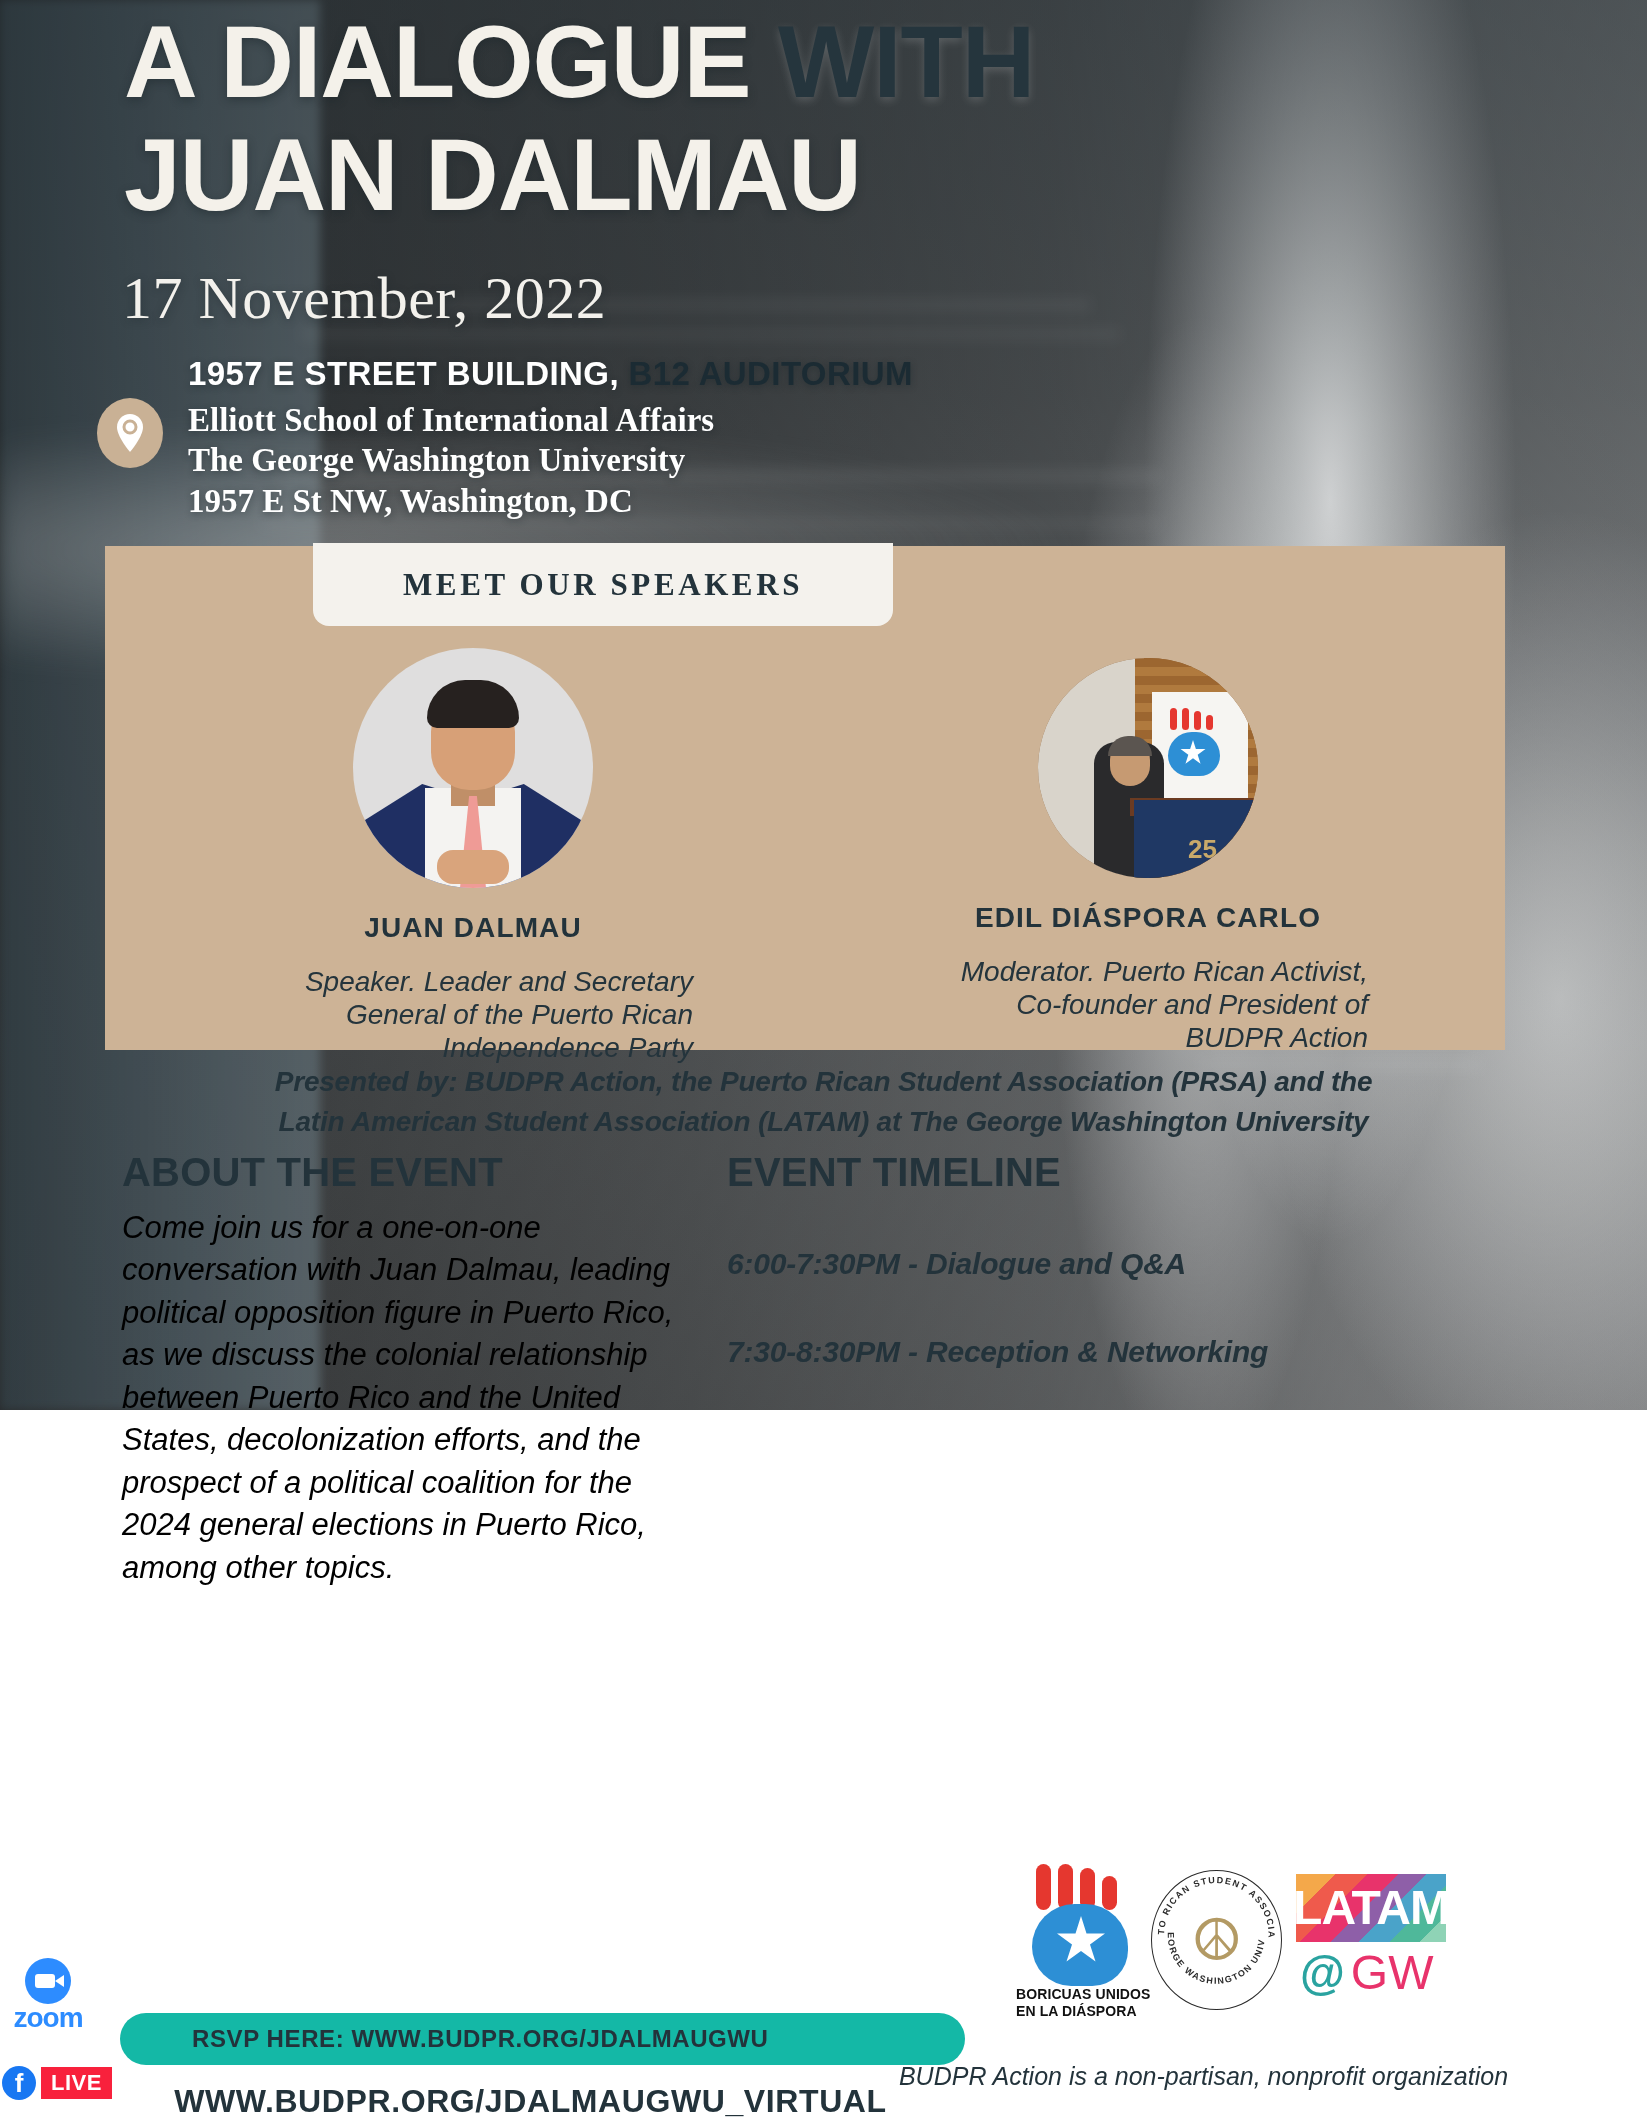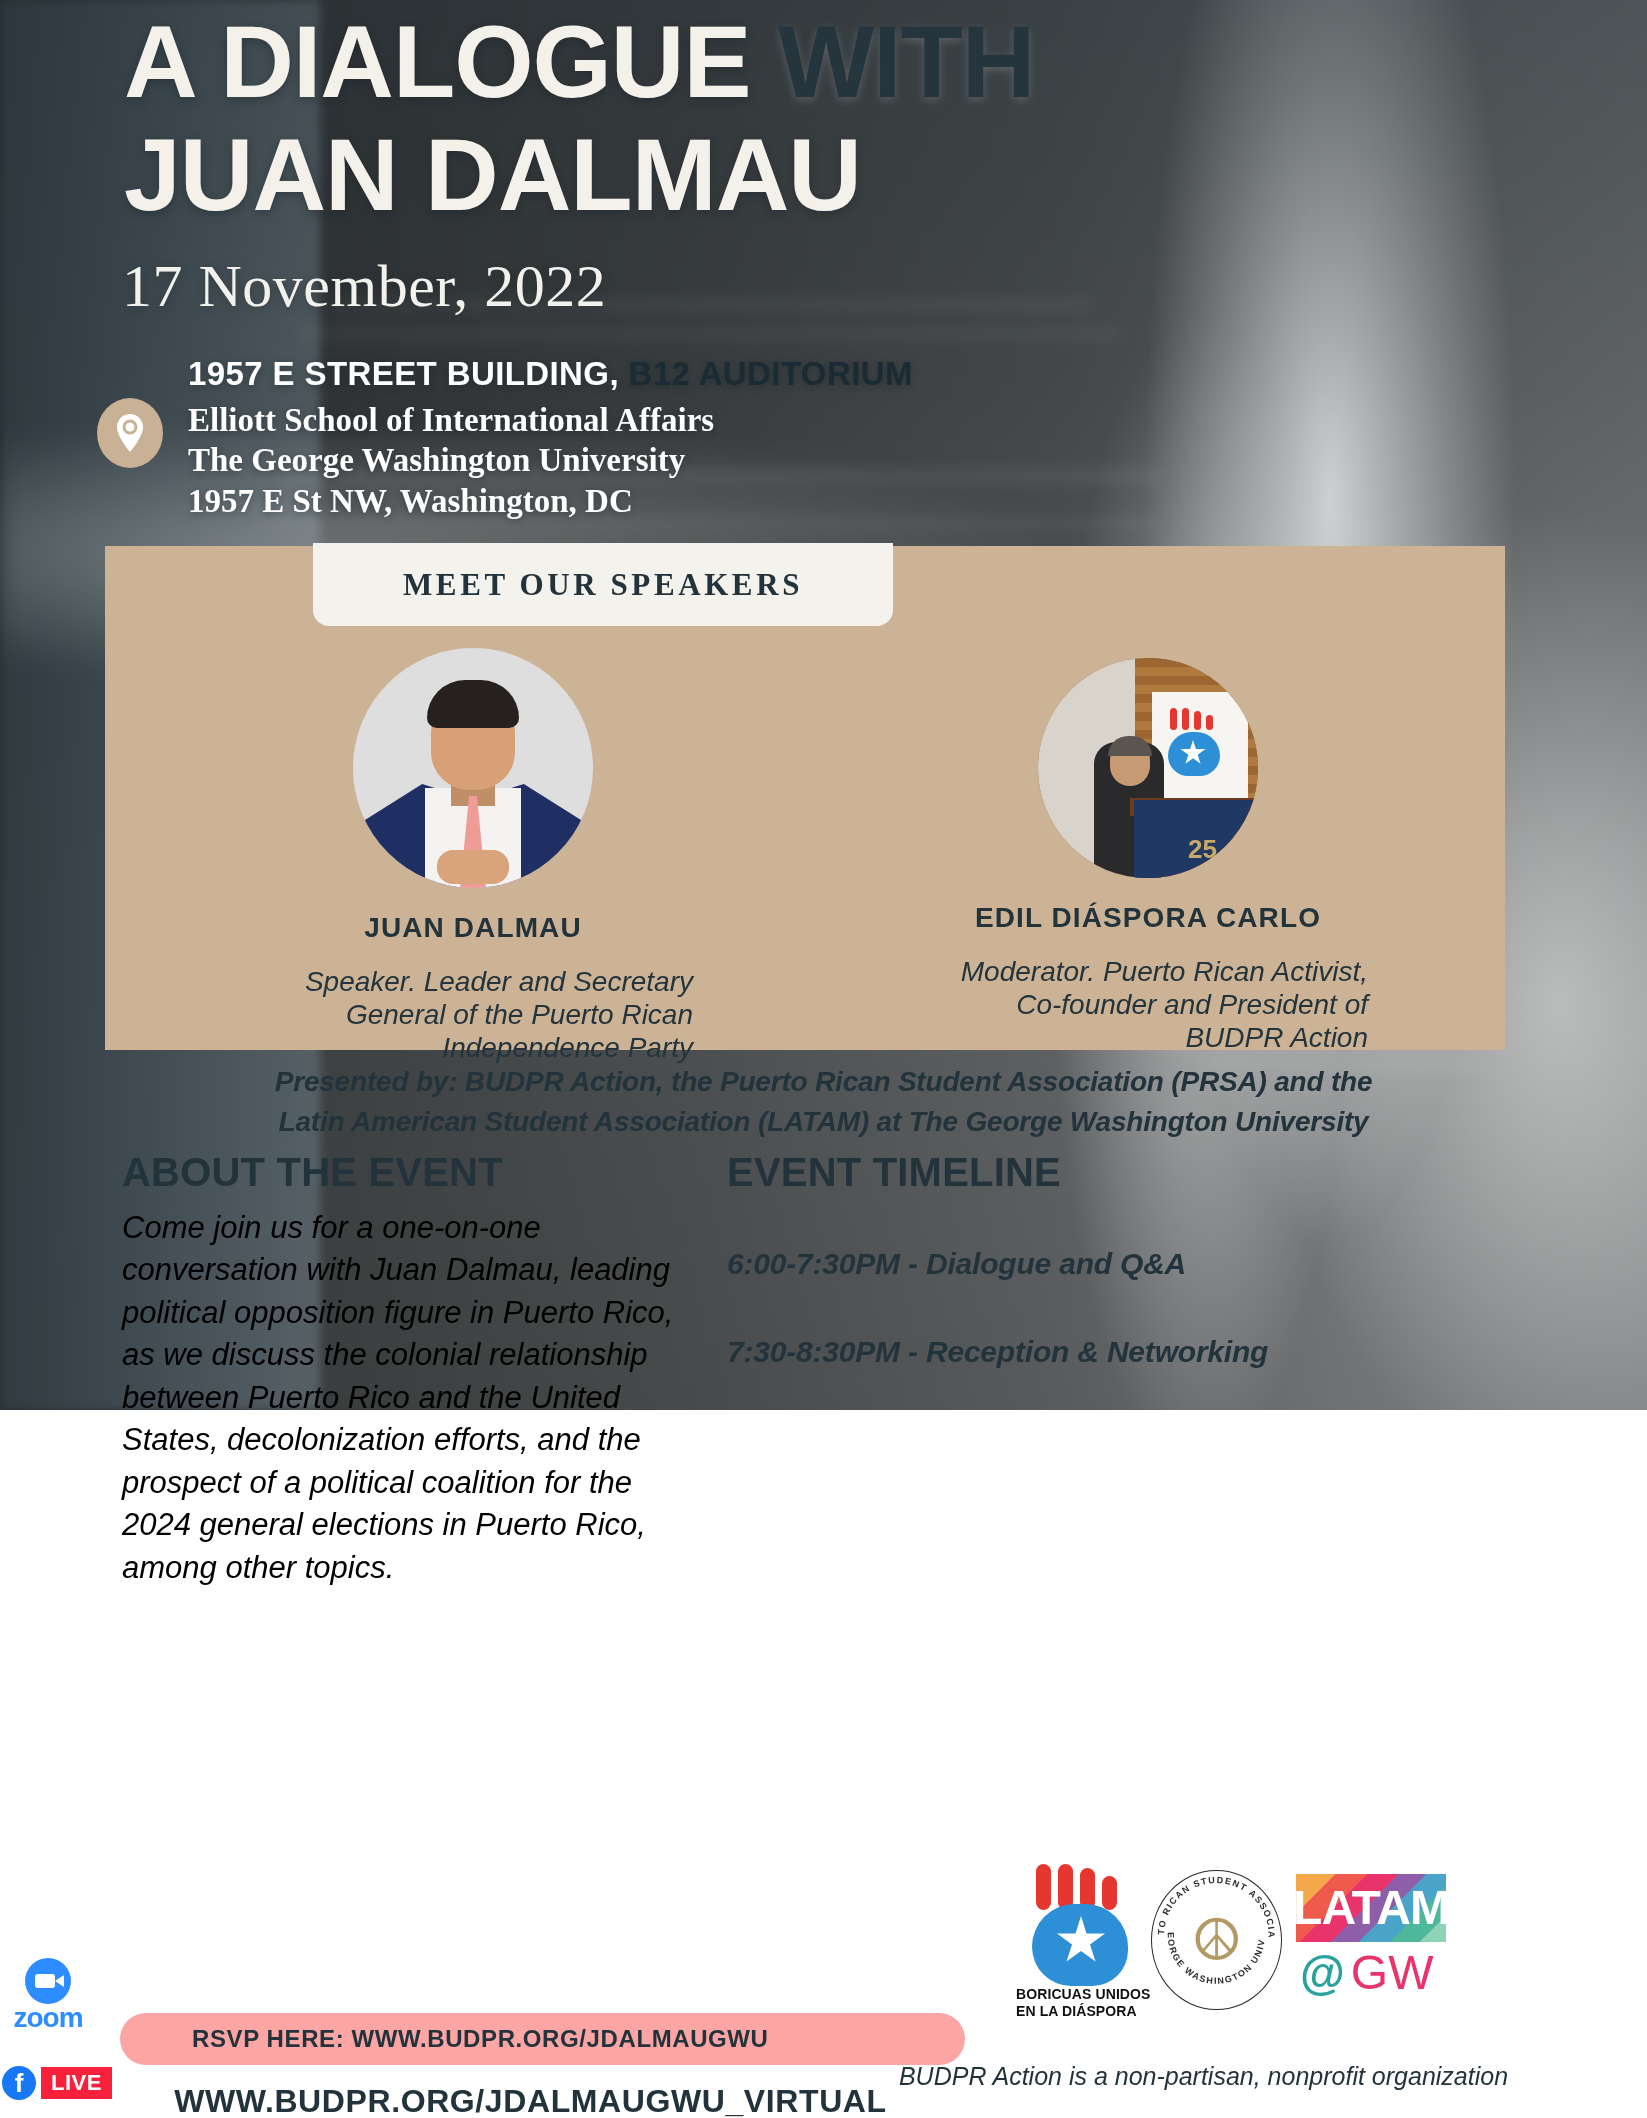--- a/index.html
+++ b/index.html
@@ -54,21 +54,21 @@
     letter-spacing:-1px;
     font-family:"Liberation Sans", sans-serif;
     text-shadow:0 3px 10px rgba(25,35,40,.45);
   }
   .title .l1{ display:block; white-space:nowrap; }
   .title .l2{ display:block; white-space:nowrap; }
   .t-light{ color:#f4f1ea; }
   .t-dark{ color:#25353d; text-shadow:0 3px 10px rgba(255,255,255,.18); }
 
   .date{
-    position:absolute; left:122px; top:252px;
+    position:absolute; left:122px; top:264px;
     font-family:"Liberation Serif", serif;
     font-size:60px; color:#f3f1ec; letter-spacing:.5px;
     text-shadow:0 2px 8px rgba(25,35,40,.4);
   }
 
   .pin{
     position:absolute; left:97px; top:398px;
     width:66px; height:70px; border-radius:50%;
     background:#c9b195;
     display:flex; align-items:center; justify-content:center;
@@ -280,21 +280,21 @@
   .ll-gw{ font-weight:400; font-size:48px; color:#e8336b; line-height:1; }
 
   .nonpartisan{
     position:absolute; left:760px; top:2062px; width:887px;
     text-align:center; font-style:italic; font-size:25px; color:#23333b;
   }
 
   
   .rsvp{
     position:absolute; left:120px; top:2013px; width:845px; height:52px;
-    background:#fca5a5; border-radius:26px;
+    background:#14b8a6; border-radius:26px;
     display:flex; align-items:center;
   }
   .rsvp span{
     margin-left:72px; font-weight:900; font-size:24px; letter-spacing:.6px; color:#23333b;
   }
   .virtual-url{
     position:absolute; left:108px; top:2083px; width:845px;
     text-align:center; font-weight:900; font-size:32px; letter-spacing:.6px; color:#23333b;
   }
 

